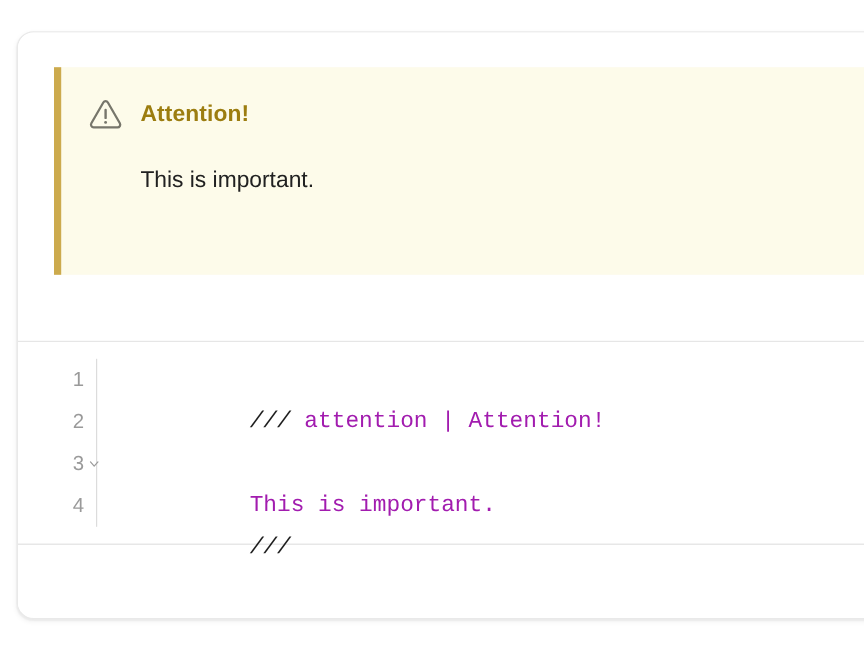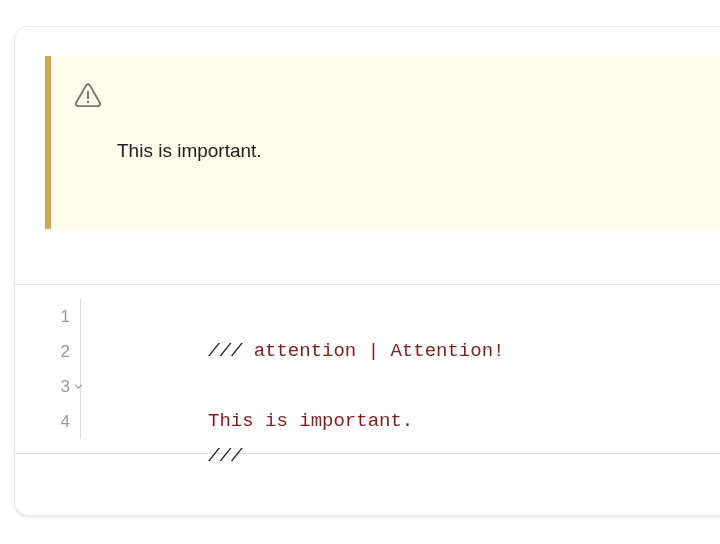--- a/index.html
+++ b/index.html
@@ -143,21 +143,21 @@
     height: 35px;
     line-height: 35px;
     font-family: "Liberation Mono", "DejaVu Sans Mono", monospace;
     font-size: 19px;
     color: #1c1c1c;
     white-space: pre;
     letter-spacing: 0px;
   }
 
   .tok-comment { font-style: italic; color: #1c1c1c; }
-  .tok-plain   { font-style: normal; color: #7f1d1d; }
+  .tok-plain   { font-style: normal; color: #a21caf; }
 
   
   .card-footer {
     height: 56px;
     background: #ffffff;
   }
 </style>
 </head>
 <body>
 
@@ -173,20 +173,21 @@
             <path d="M12 3.4 C 12.62 3.4 13.2 3.74 13.52 4.3 L 21.5 18.2
                      C 21.83 18.78 21.83 19.48 21.5 20.04
                      C 21.18 20.6 20.6 20.94 19.97 20.94 L 4.03 20.94
                      C 3.4 20.94 2.82 20.6 2.5 20.04
                      C 2.17 19.48 2.17 18.78 2.5 18.2 L 10.48 4.3
                      C 10.8 3.74 11.38 3.4 12 3.4 Z" stroke="#77766b" stroke-width="1.5" stroke-linejoin="round" stroke-linecap="round"></path>
             <path d="M12 9.3 L 12 14.6" stroke="#77766b" stroke-width="1.6" stroke-linecap="round"></path>
             <circle cx="12" cy="17.6" r="0.95" fill="#77766b"></circle>
           </svg>
         </span>
+        <span class="callout-title">Attention!</span>
       </div>
 
       <div class="callout-body">This is important.</div>
 
     </div>
   </div>
 
   <div class="codepane">
     <div class="code-table">
 

